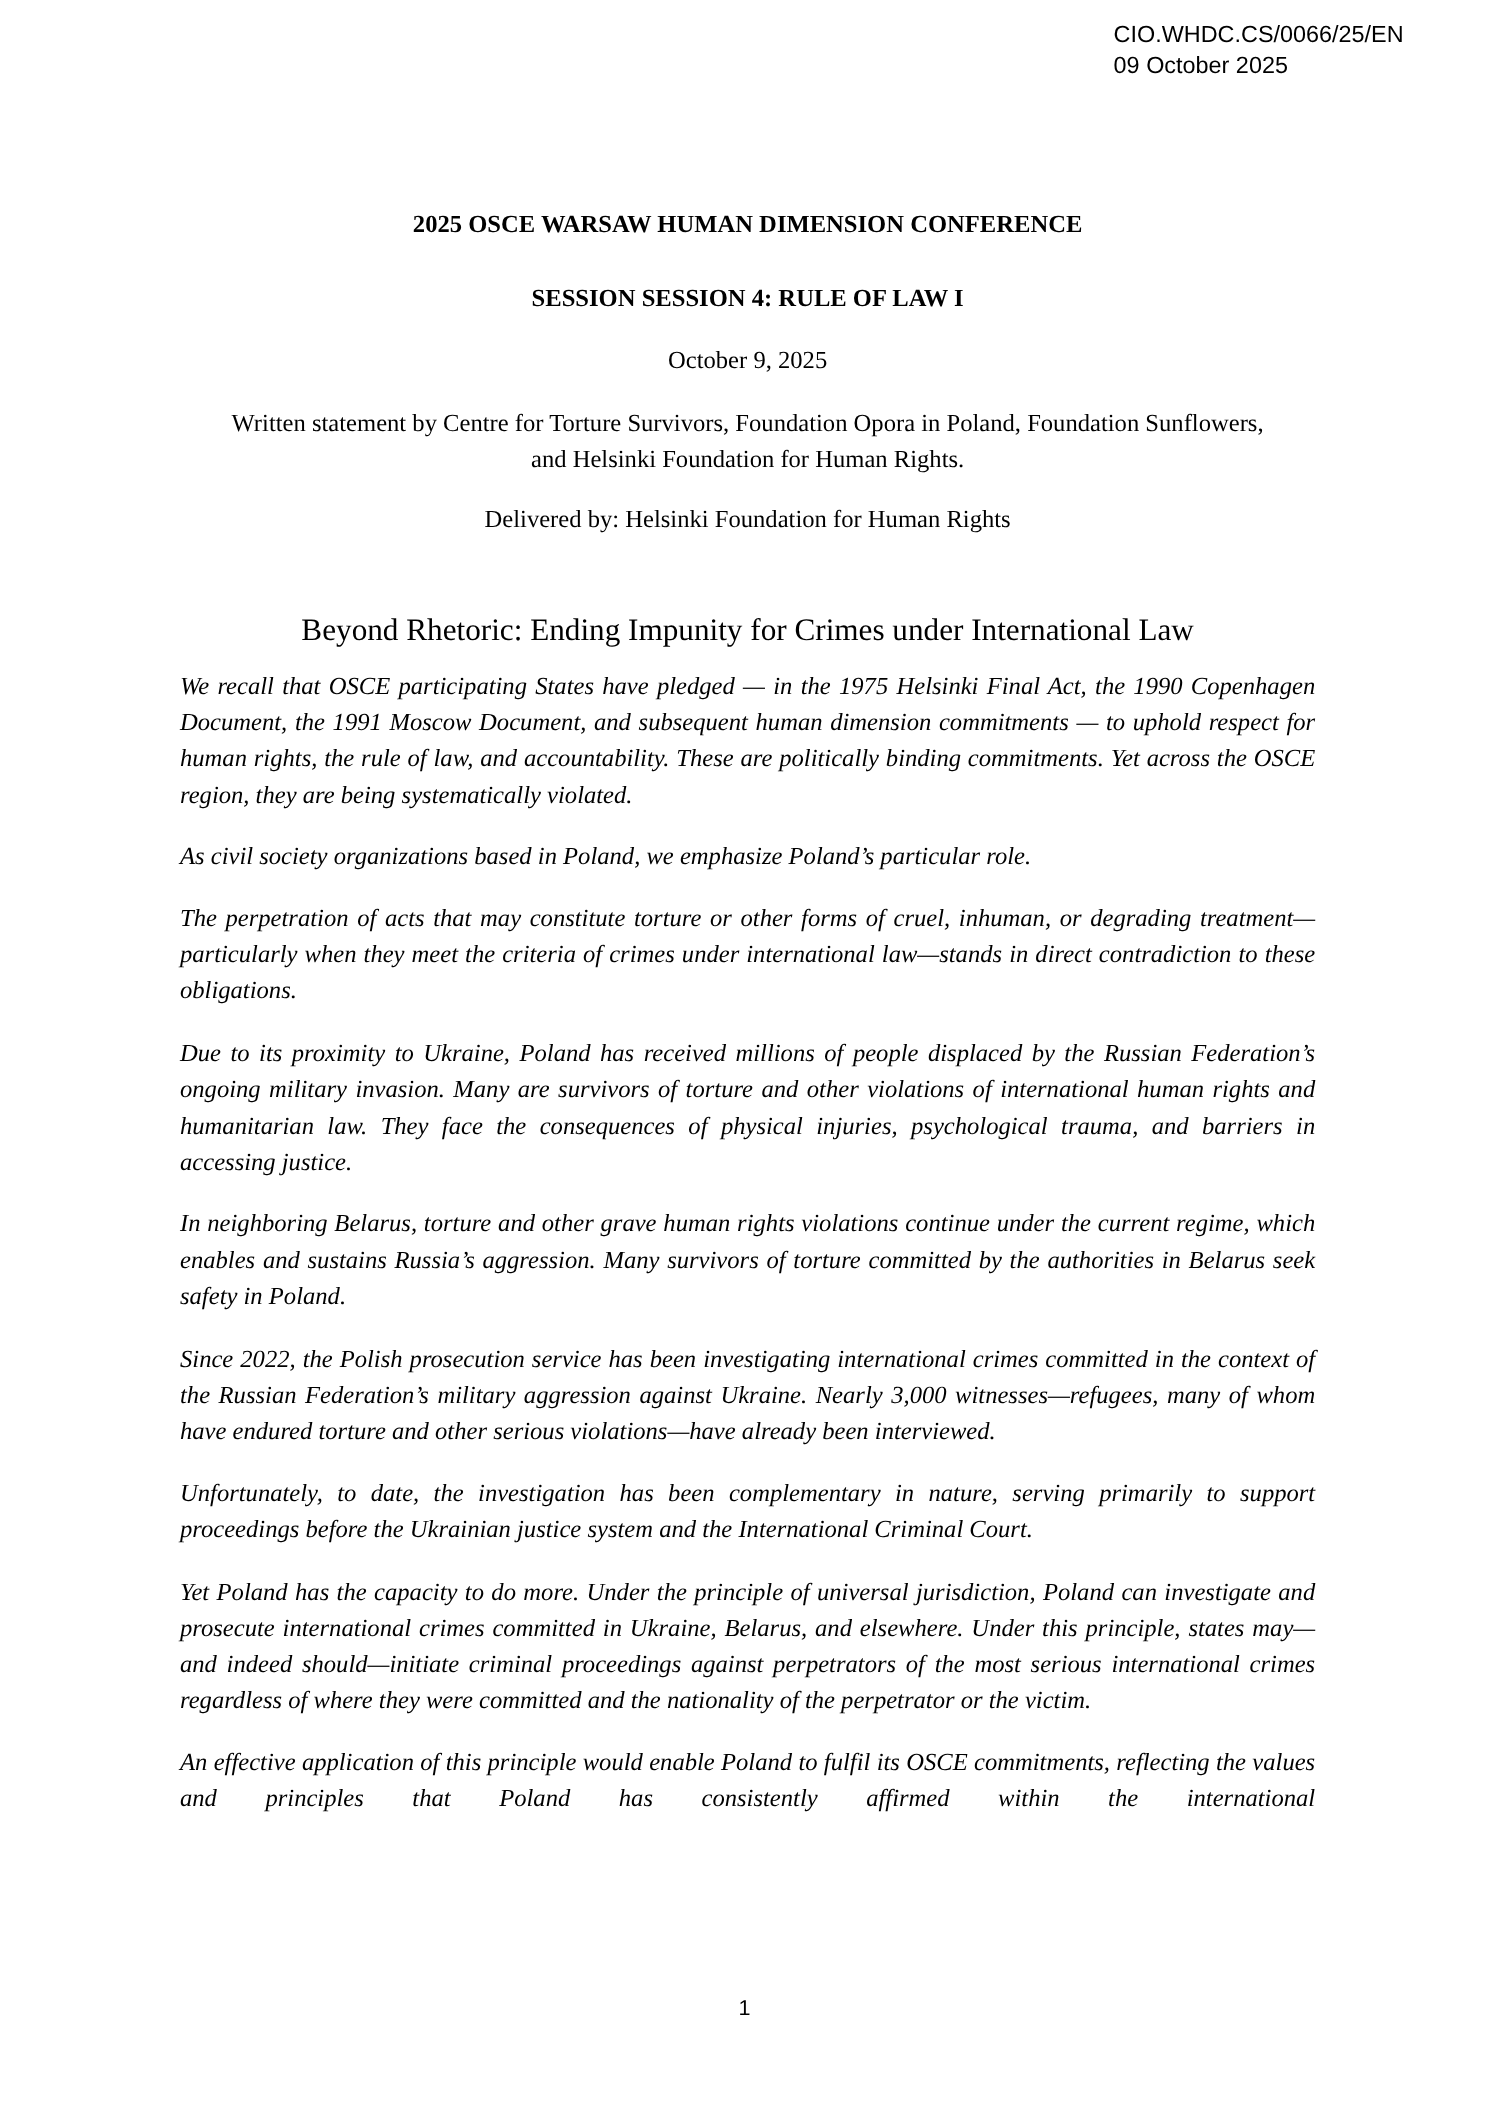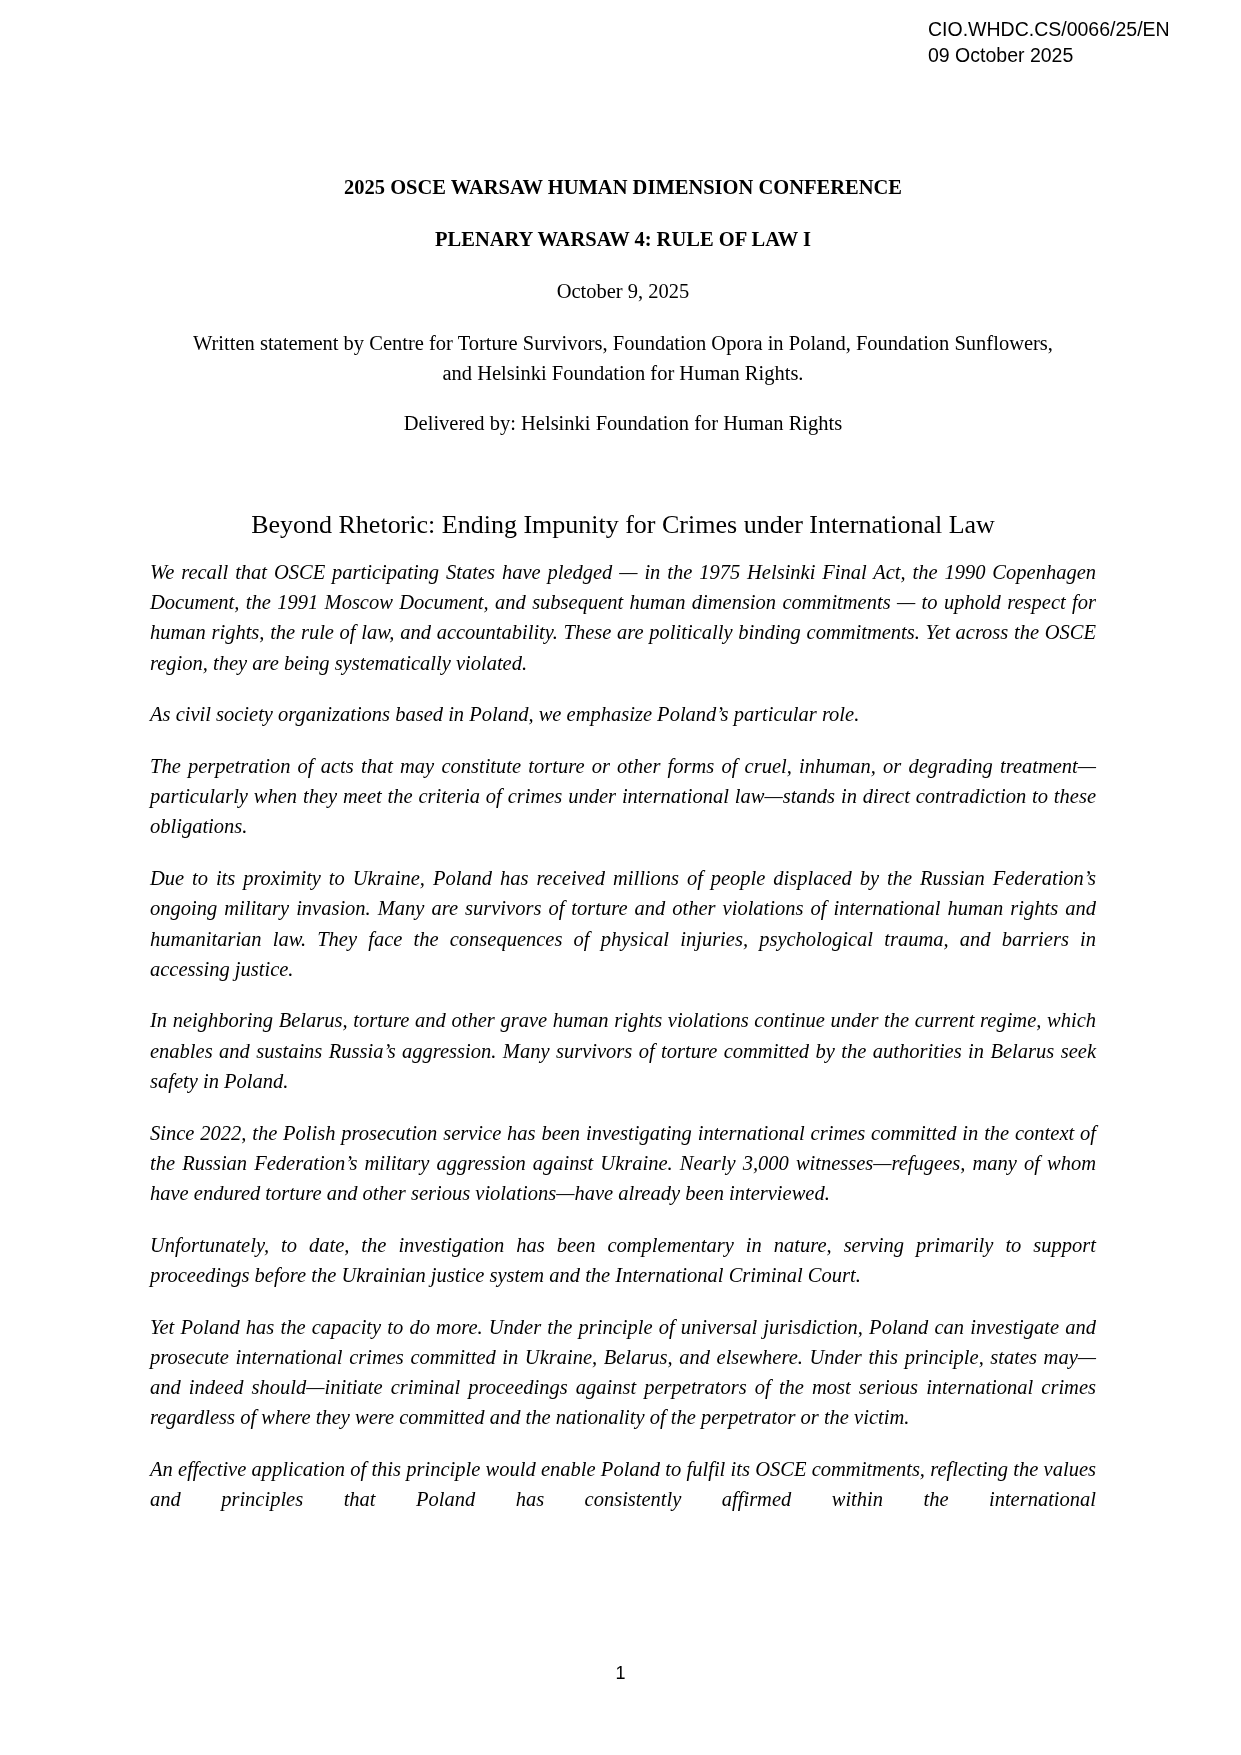--- a/index.html
+++ b/index.html
@@ -30,21 +30,21 @@
     position: absolute;
     top: 172px;
     left: 150px;
     width: 946px;
     text-align: center;
     font-size: 20.5px;
     line-height: 30px;
   }
   .header-block .conf-title {
     font-weight: bold;
-    margin: 0 0 22px 0;
+    margin: 0 0 32px 0;
   }
   .header-block .session-title {
     font-weight: bold;
     margin: 0 0 22px 0;
   }
   .header-block .date {
     margin: 0 0 22px 0;
   }
   .header-block .statement {
     margin: 0 auto 20px auto;
@@ -94,21 +94,21 @@
 </head>
 <body>
 
 <div class="ref-block">
   <div>CIO.WHDC.CS/0066/25/EN</div>
   <div>09 October 2025</div>
 </div>
 
 <div class="header-block">
   <p class="conf-title">2025 OSCE WARSAW HUMAN DIMENSION CONFERENCE</p>
-  <p class="session-title">PLENARY WARSAW 4: RULE OF LAW I</p>
+  <p class="session-title">SESSION SESSION 4: RULE OF LAW I</p>
   <p class="date">October 9, 2025</p>
   <p class="statement">Written statement by Centre for Torture Survivors, Foundation Opora in Poland, Foundation Sunflowers, and Helsinki Foundation for Human Rights.</p>
   <p class="delivered">Delivered by: Helsinki Foundation for Human Rights</p>
 </div>
 
 <h2 class="statement-title">Beyond Rhetoric: Ending Impunity for Crimes under International Law</h2>
 
 <div class="body-text">
   <p>We recall that OSCE participating States have pledged — in the 1975 Helsinki Final Act, the 1990 Copenhagen Document, the 1991 Moscow Document, and subsequent human dimension commitments — to uphold respect for human rights, the rule of law, and accountability. These are politically binding commitments. Yet across the OSCE region, they are being systematically violated.</p>
   <p>As civil society organizations based in Poland, we emphasize Poland’s particular role.</p>

